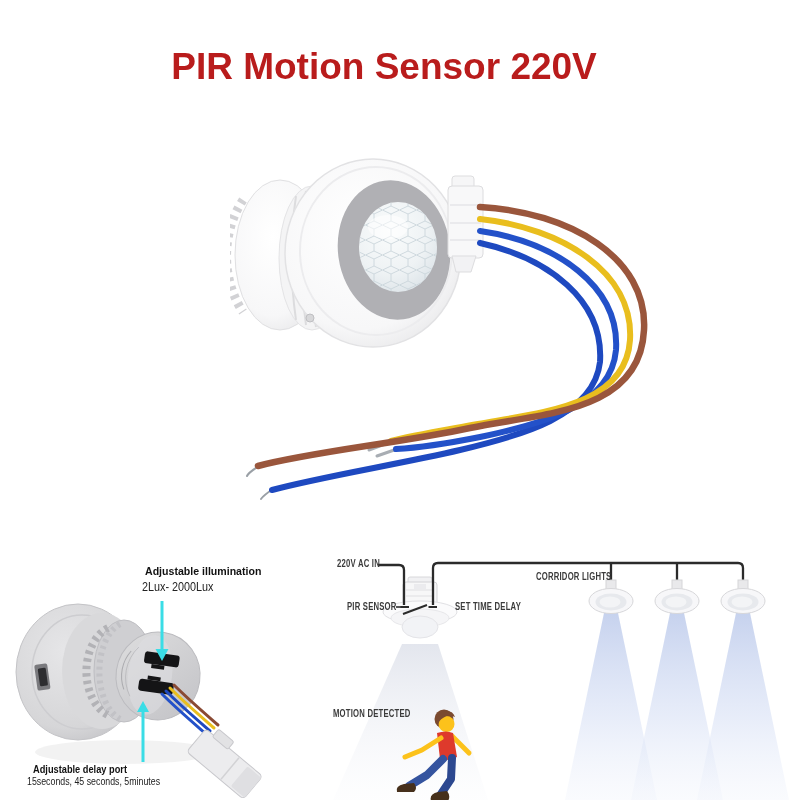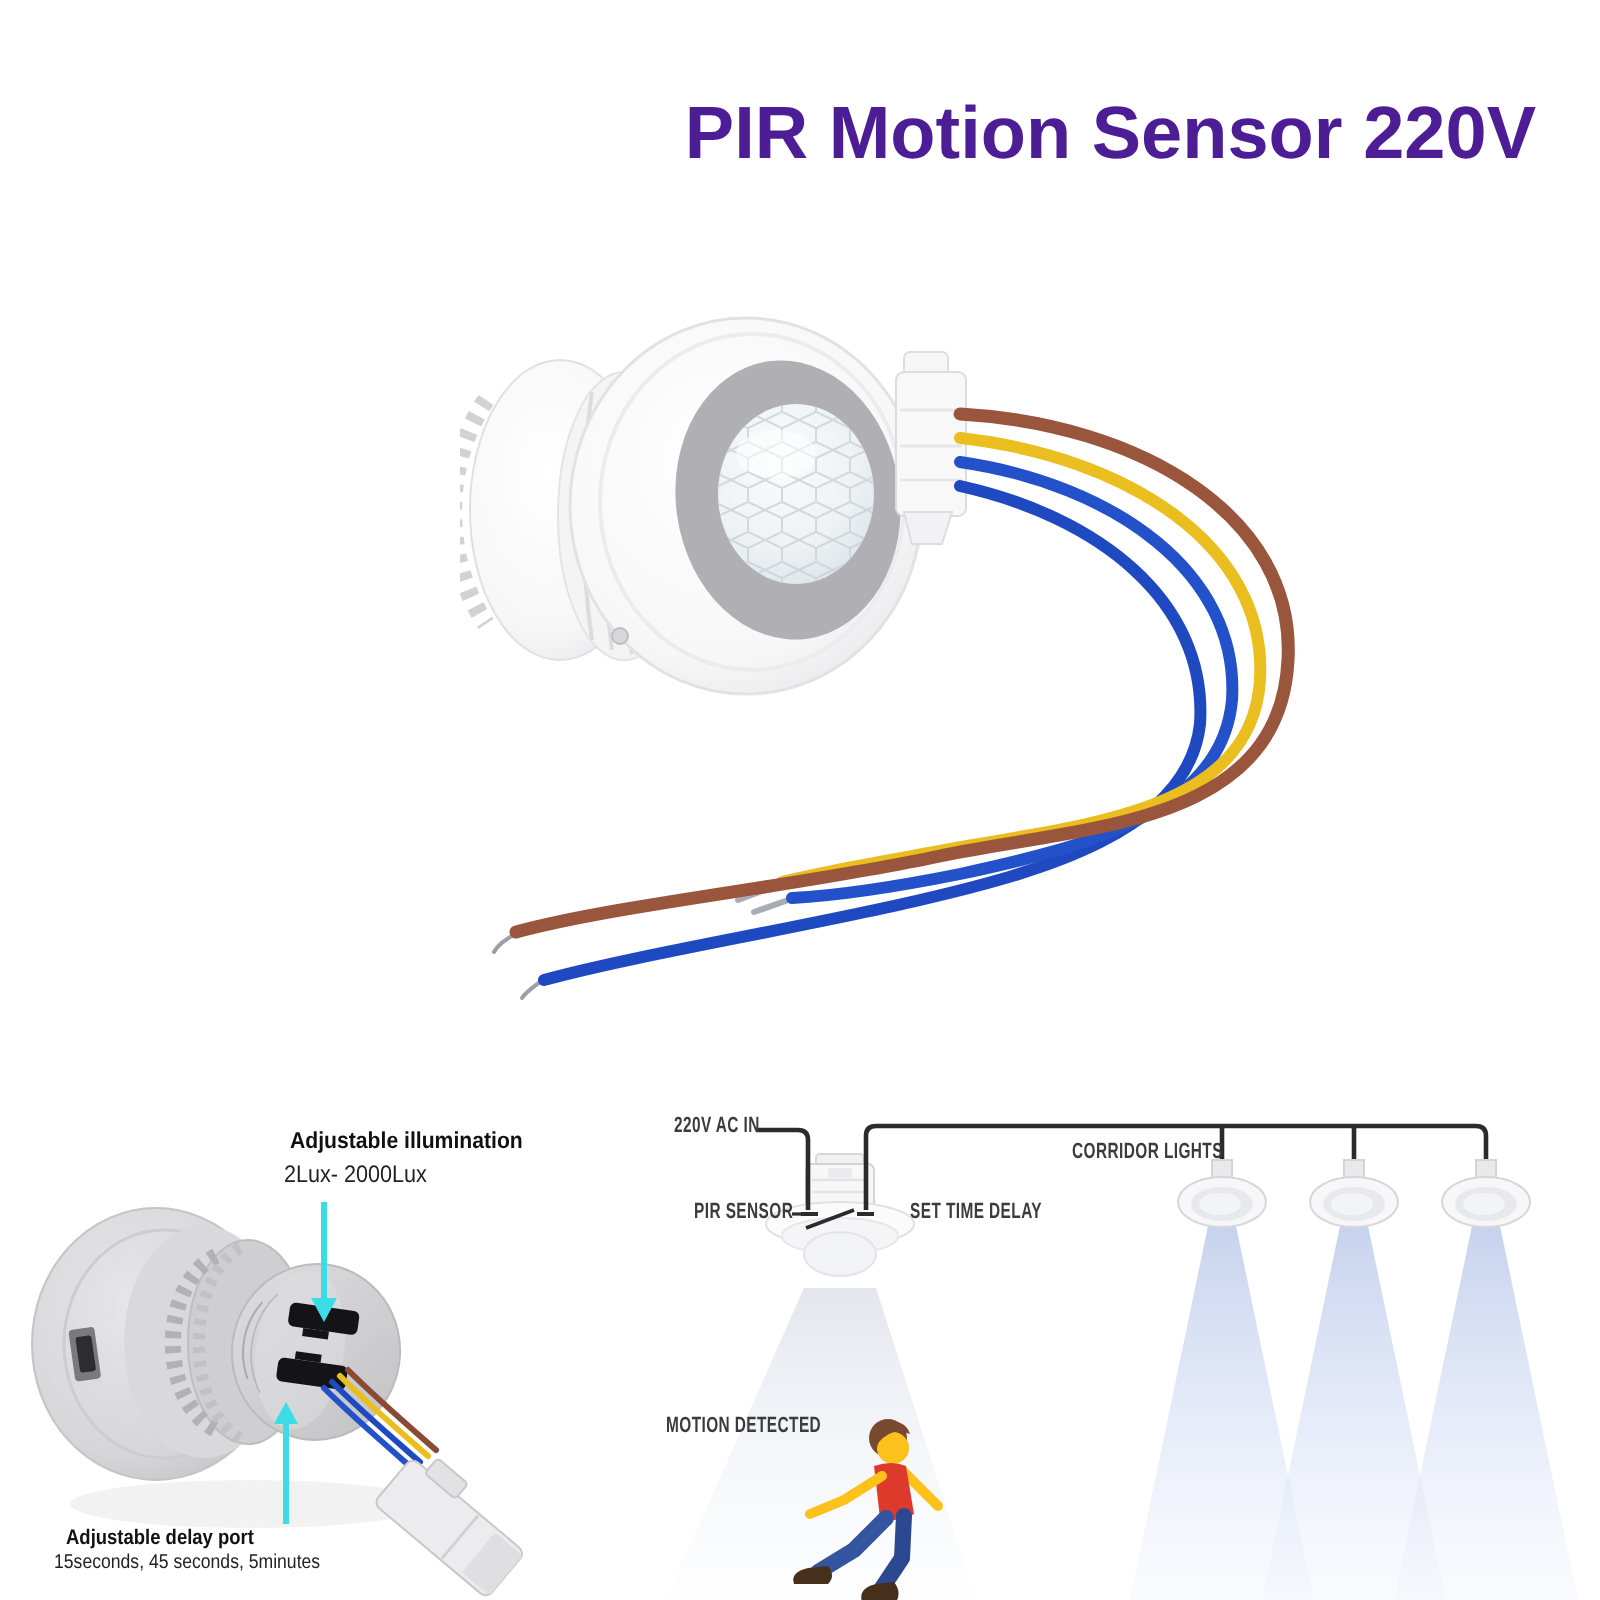--- a/index.html
+++ b/index.html
@@ -1,21 +1,21 @@
 <!DOCTYPE html>
 <html><head>
 <meta charset="utf-8">
 <style>
   html,body{margin:0;padding:0;background:#ffffff;}
   #canvas{position:relative;width:800px;height:800px;background:#ffffff;overflow:hidden;
           font-family:"Liberation Sans", sans-serif;}
   svg{position:absolute;display:block;}
   .abs{position:absolute;white-space:nowrap;}
-  #title{top:46px;left:0;width:768px;text-align:right;
-         font-size:37px;font-weight:bold;color:#4c1d95;letter-spacing:0px;}
+  #title{top:46px;left:0;width:768px;text-align:center;
+         font-size:37px;font-weight:bold;color:#b91c1c;letter-spacing:0px;}
   
   .call-bold{font-weight:bold;color:#111;transform:scaleX(.92);transform-origin:0 50%;}
   .call-reg{color:#222;transform:scaleX(.9);transform-origin:0 50%;}
   #ill-label{left:145px;top:565px;font-size:11.5px;}
   #ill-range{left:142px;top:580px;font-size:12px;}
   #delay-label{left:33px;top:763px;font-size:10.5px;transform:scaleX(.88);}
   #delay-options{left:27px;top:776px;font-size:10px;transform:scaleX(.88);transform-origin:0 50%;}
   
   .dlabel{font-weight:bold;font-size:11px;color:#3b3b3b;letter-spacing:.3px;
           transform:scaleX(.7);transform-origin:0 50%;}

